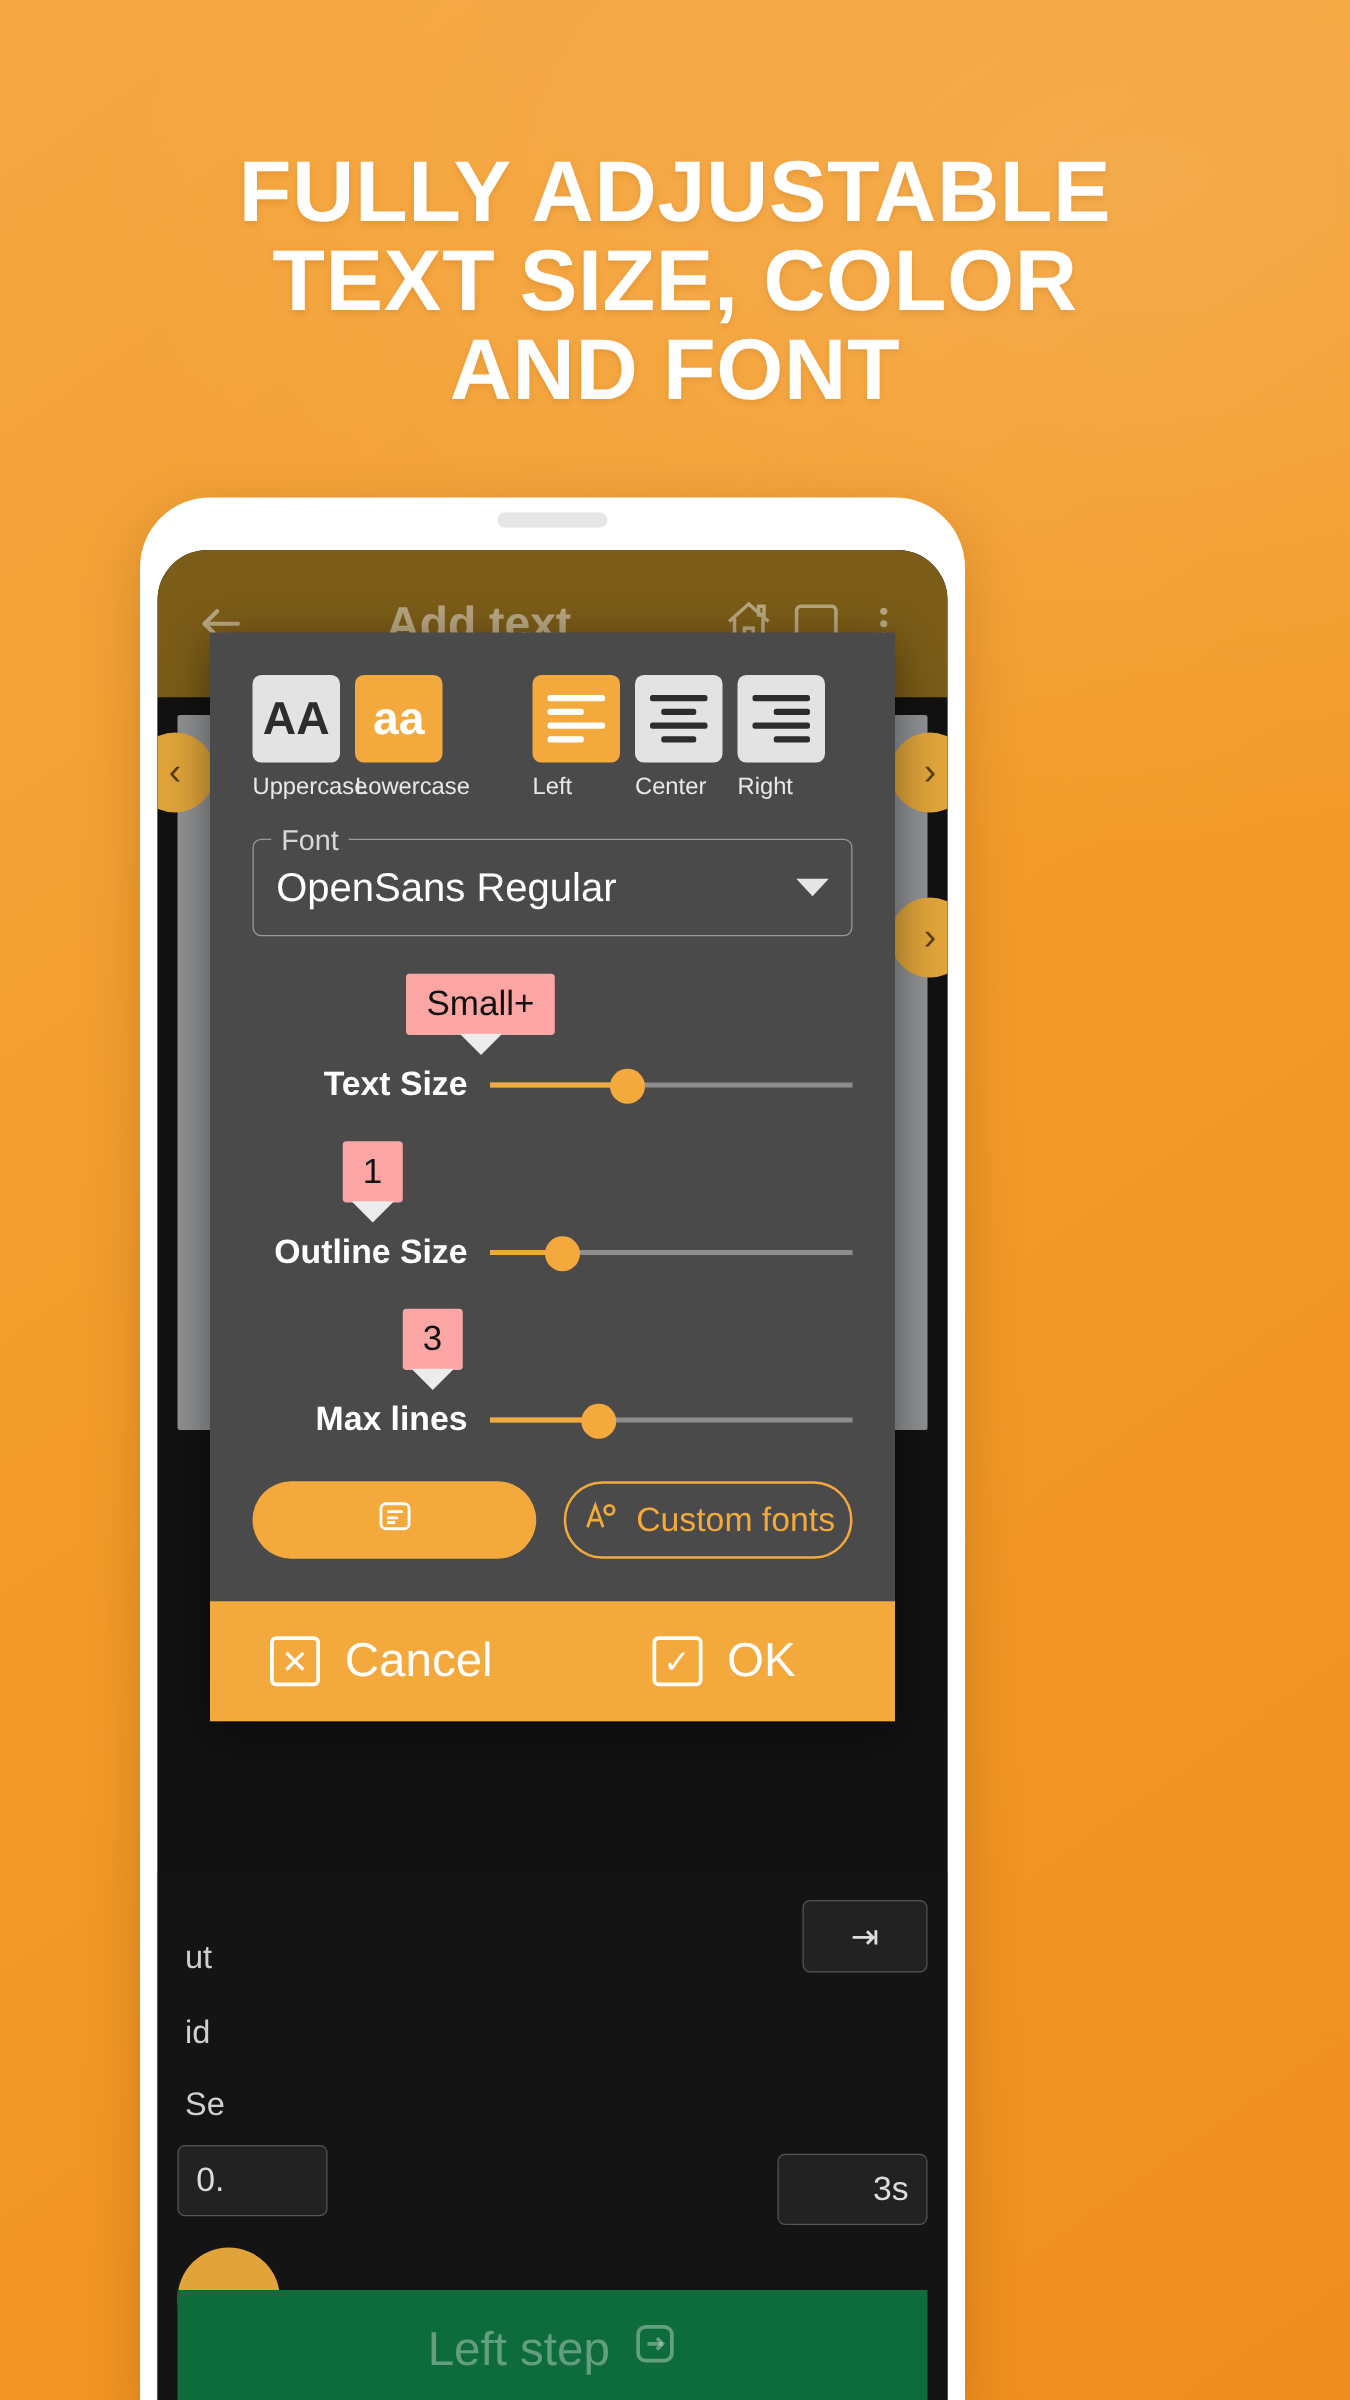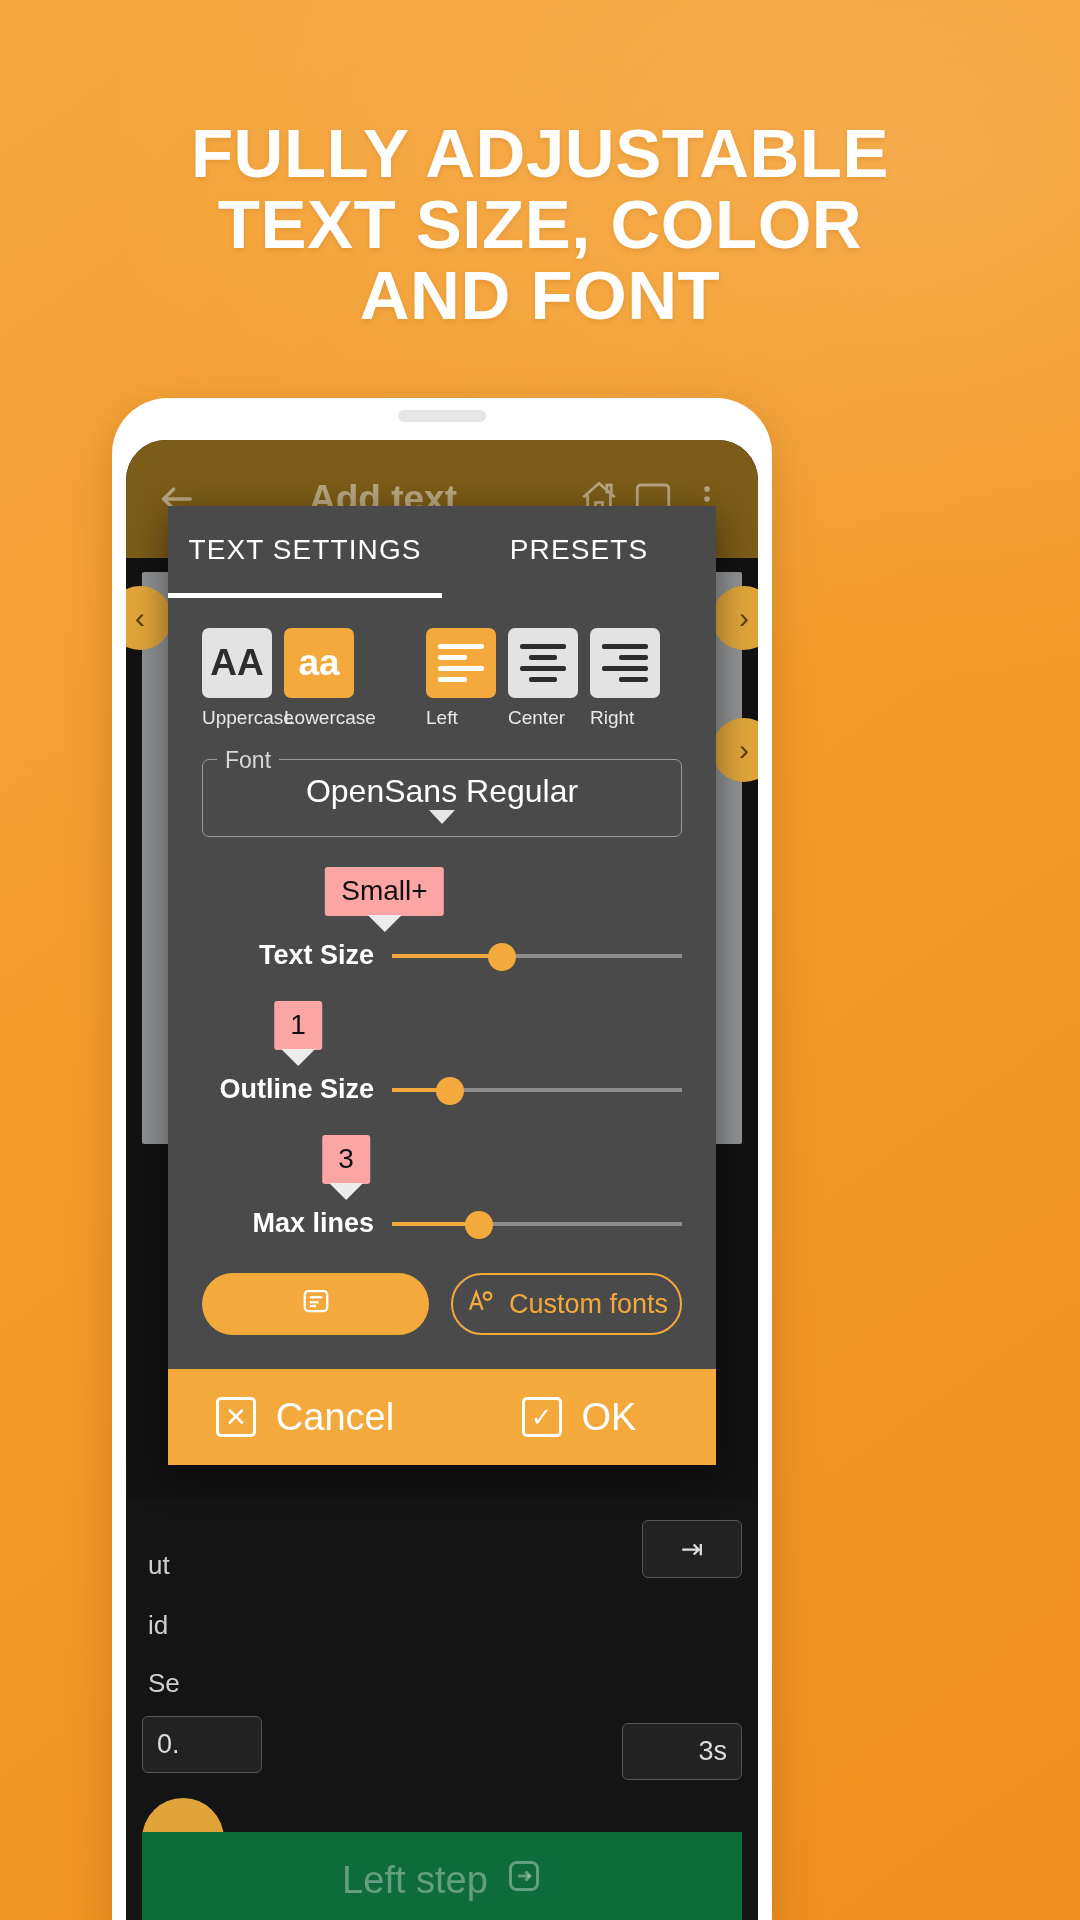--- a/index.html
+++ b/index.html
@@ -171,21 +171,21 @@
   .al-c span:nth-child(1){width:100%} .al-c span:nth-child(2){width:62%}
   .al-c span:nth-child(3){width:100%} .al-c span:nth-child(4){width:62%}
   .al-r span { margin-left: auto; }
   .al-r span:nth-child(1){width:100%} .al-r span:nth-child(2){width:62%}
   .al-r span:nth-child(3){width:100%} .al-r span:nth-child(4){width:62%}
 
   
   .ofield {
     position: relative; margin-top: 30px;
     border: 1.5px solid #9a9a9a; border-radius: 7px;
-    height: 78px; display: flex; align-items: center; padding: 13px 18px; flex-direction: column;
+    height: 78px; display: flex; align-items: center; padding: 13px 18px;
   }
   .ofield .lg {
     position: absolute; top: -13px; left: 14px;
     background: #4a4a4a; padding: 0 8px;
     color: #d8d8d8; font-size: 23px;
   }
   .ofield .val { color: #ffffff; font-size: 32px; flex: 1; }
   .caret {
     width: 0; height: 0;
     border-left: 13px solid transparent; border-right: 13px solid transparent;
@@ -321,27 +321,20 @@
                 </svg>
             </span>
           </div>
         </div>
       </div>
     </div>
   </div>
 
   <div class="dialog">
 
-    <div class="tabs">
-      <div class="tab">TEXT SETTINGS</div>
-      <div class="tab">PRESETS</div>
-      <div class="tab-underline">
-          <i></i>
-        </div>
-    </div>
 
     <div class="dlg-body">
 
       <div class="btn-row">
         <div class="btn-cell">
           <div class="sq">AA</div>
           <div class="cap">Uppercase</div>
         </div>
         <div class="btn-cell">
           <div class="sq sel">aa</div>

